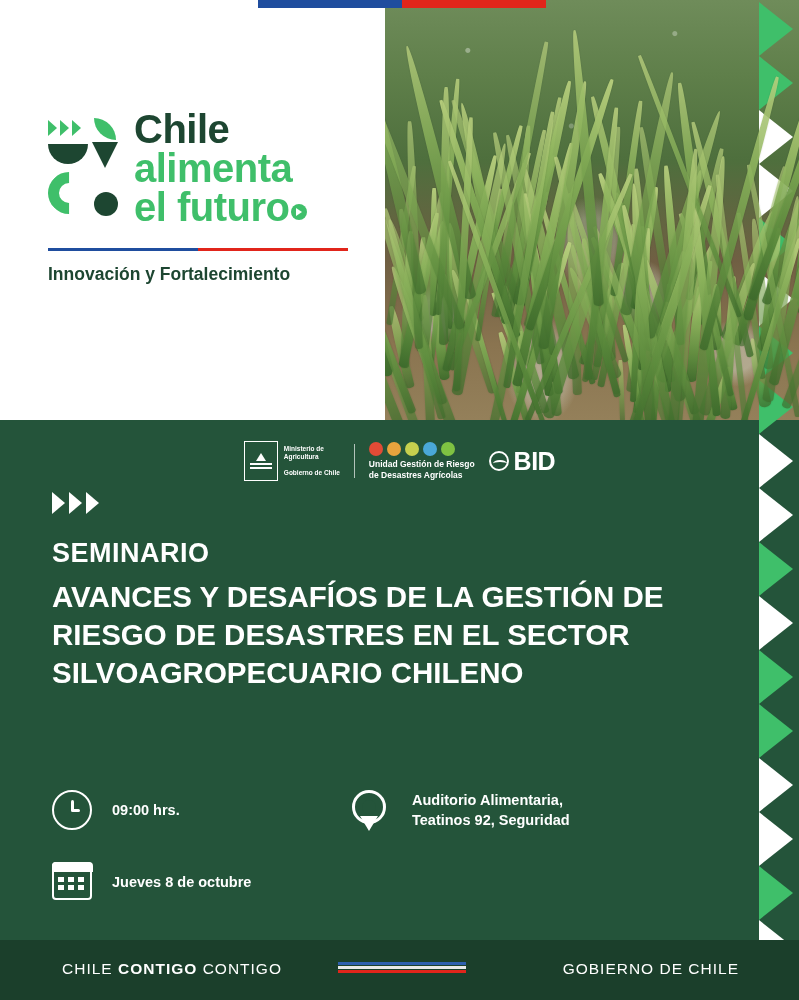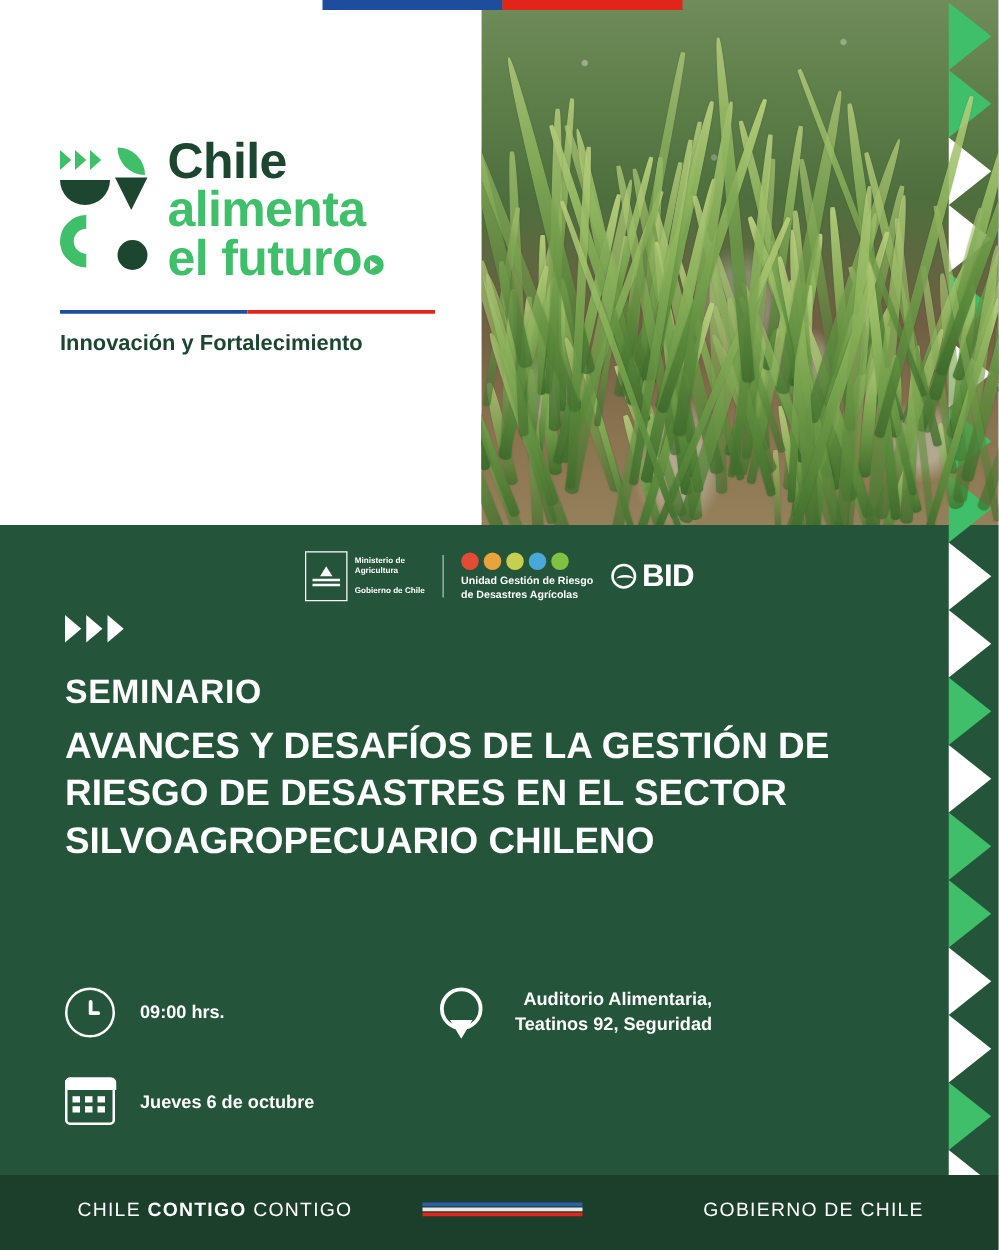--- a/index.html
+++ b/index.html
@@ -109,21 +109,21 @@
   .bid-txt { font-size:25px; font-weight:bold; letter-spacing:-.5px; }
 
   
   .head-chevs { position:absolute; top:492px; left:52px; display:flex; gap:4px; }
   .head-chevs span { width:0;height:0;border-left:13px solid #ffffff;border-top:11px solid transparent;border-bottom:11px solid transparent;}
   .kicker { position:absolute; top:538px; left:52px; color:#ffffff; font-size:27px; font-weight:bold; letter-spacing:.5px; }
   .title { position:absolute; top:578px; left:52px; width:640px; color:#ffffff; font-size:29.5px; font-weight:bold; line-height:1.28; text-transform:uppercase; }
 
   
   .info { position:absolute; top:790px; left:52px; width:660px; }
-  .info-grid { display:grid; grid-template-columns: 300px 1fr; row-gap:30px;text-align:right; }
+  .info-grid { display:grid; grid-template-columns: 300px 1fr; row-gap:30px; }
   .icell { display:flex; align-items:center; gap:18px; }
   .icell .txt { color:#ffffff; font-size:14.5px; font-weight:bold; line-height:1.35; }
   .ico { width:42px; height:42px; flex:none; position:relative; }
 
   .clock { border:2.5px solid #ffffff; border-radius:50%; width:40px; height:40px; }
   .clock::before { content:""; position:absolute; left:19px; top:10px; width:2.5px; height:11px; background:#ffffff; border-radius:2px;}
   .clock::after  { content:""; position:absolute; left:19px; top:19px; width:9px; height:2.5px; background:#ffffff; border-radius:2px;}
 
   .cal { width:40px; height:38px; border:2.5px solid #ffffff; border-radius:4px; position:relative; }
   .cal::before { content:""; position:absolute; left:-2.5px; top:-2.5px; right:-2.5px; height:10px; background:#ffffff; border-radius:4px 4px 0 0;}
@@ -457,21 +457,21 @@
               <div class="dots">
                 <i></i>
                 <i></i>
                 <i></i>
                 <i></i>
                 <i></i>
                 <i></i>
               </div>
             </div>
         </div>
-        <div class="txt">Jueves 6 de octubre</div>
+        <div class="txt">Jueves 8 de octubre</div>
       </div>
     </div>
   </div>
 
   <div class="footer"></div>
   <div class="foot-left">
     <span class="l">CHILE</span>
     <span class="b">CONTIGO</span>
     <span class="l">CONTIGO</span>
   </div>

